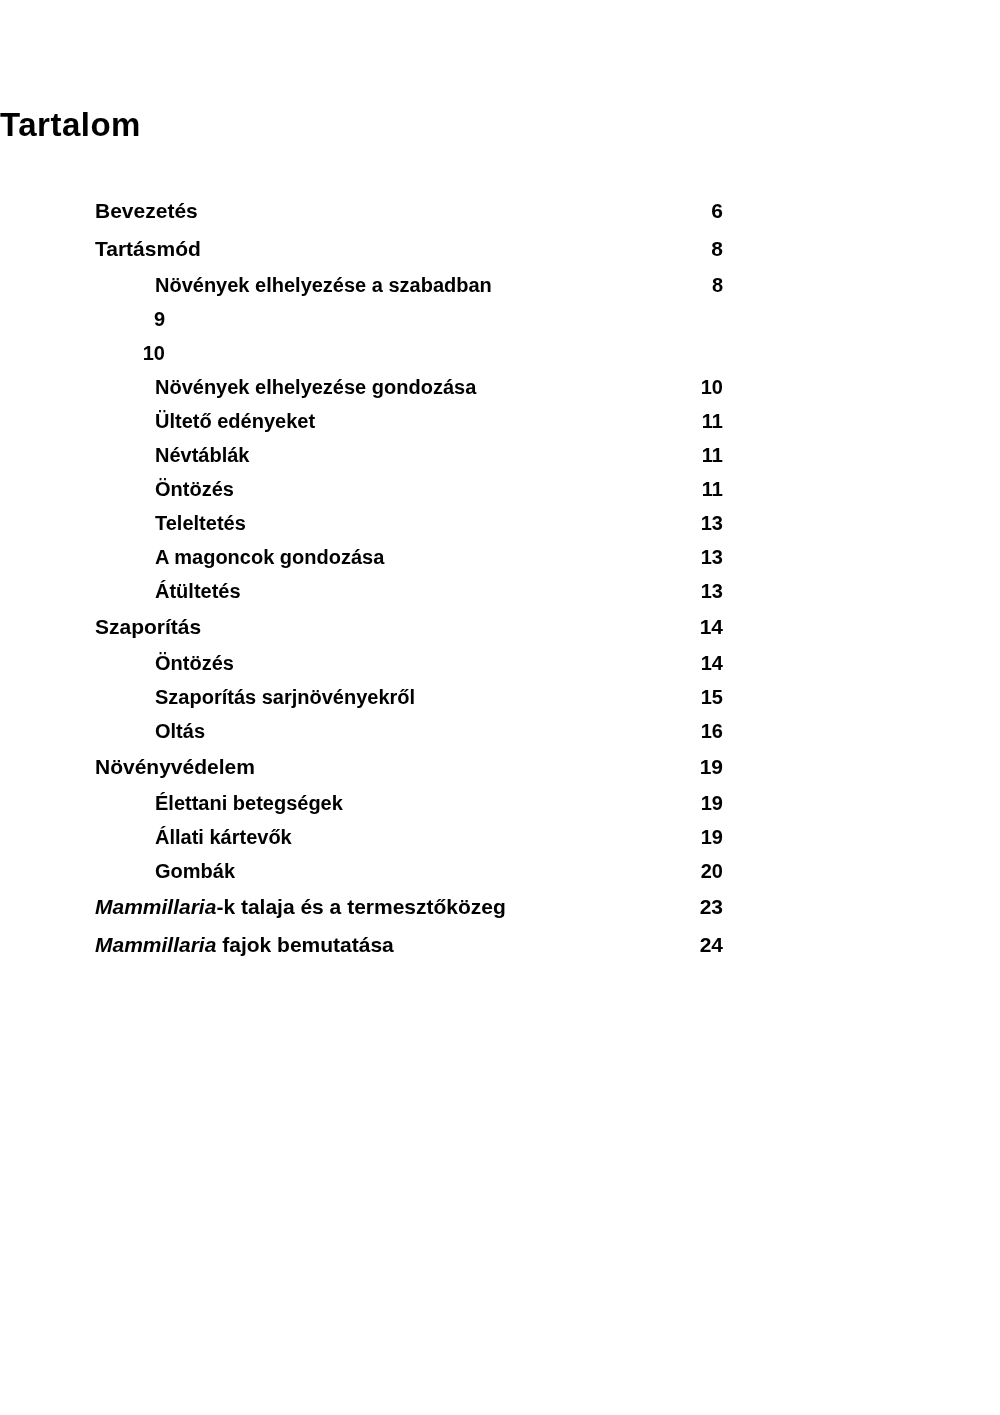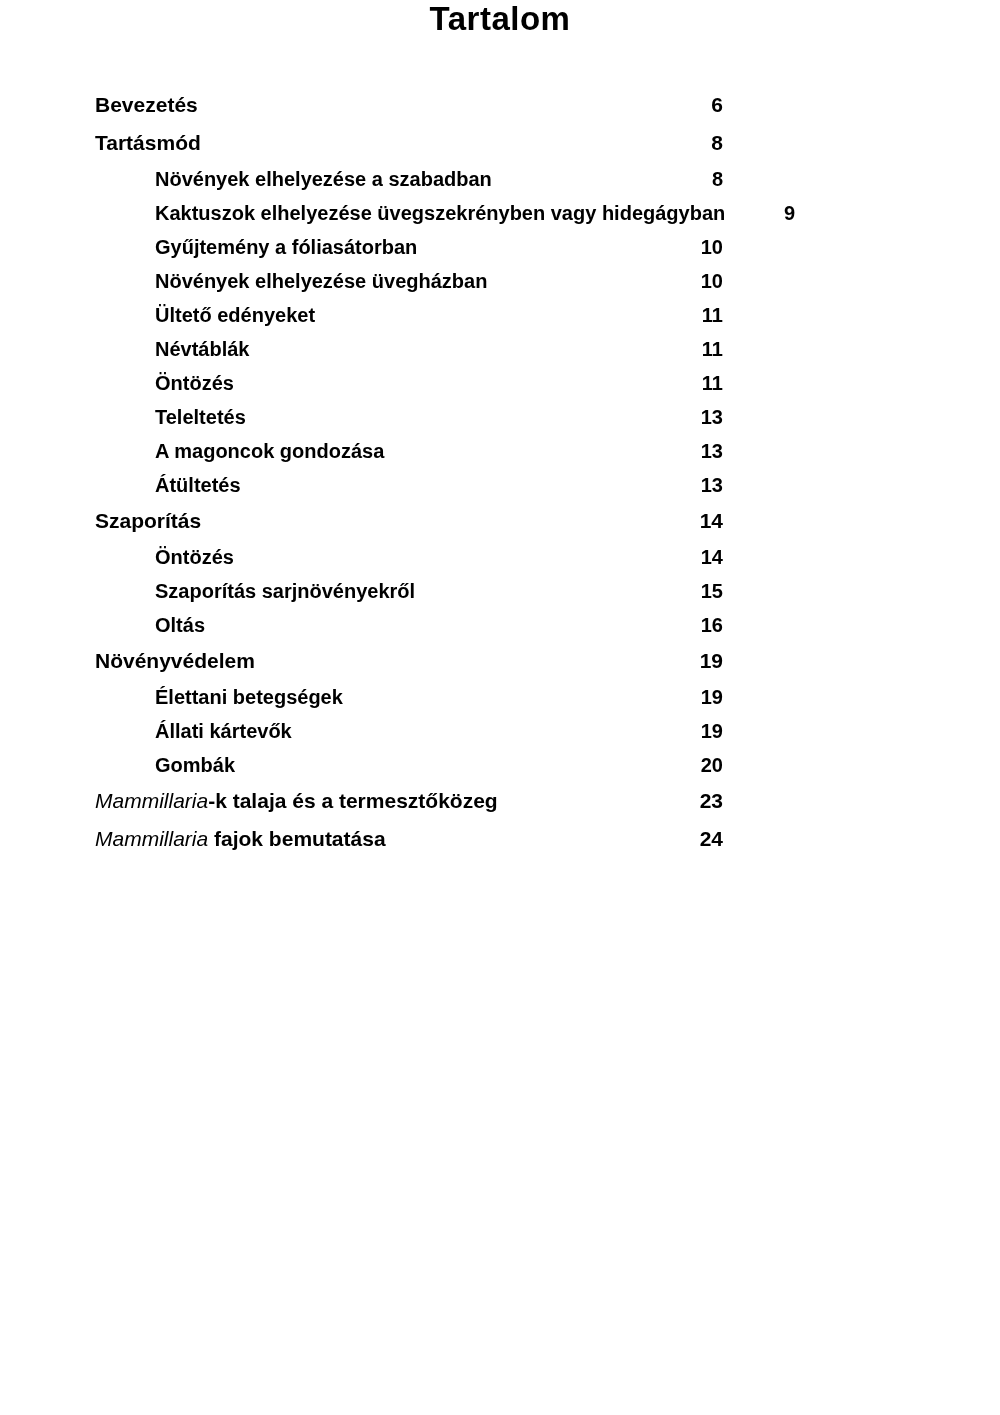--- a/index.html
+++ b/index.html
@@ -11,21 +11,21 @@
     position: relative;
     width: 1000px;
     height: 1415px;
     background: #ffffff;
     color: #000000;
     font-family: "Liberation Sans", "DejaVu Sans", sans-serif;
     overflow: hidden;
   }
   .doc-title {
     margin: 0;
-    text-align: center;
+    padding-top: 106px;
     font-size: 33px;
     font-weight: 700;
     letter-spacing: 0.5px;
   }
   .toc {
     margin: 48px 0 0 95px;
     width: 628px;
   }
   .row {
     display: flex;
@@ -48,21 +48,21 @@
   .row.sub .label {
     padding-left: 60px;
   }
   .row .page-num {
     min-width: 70px;
     text-align: right;
     white-space: nowrap;
   }
   .it {
     font-style: italic;
-    font-weight: 400;
+    font-weight: 700;
   }
   .it:empty { display: none; }
 </style>
 </head>
 <body>
 
 <div class="page">
   <h1 class="doc-title">Tartalom</h1>
   <div class="toc" id="toc-list">
       <div class="row main">
@@ -71,29 +71,27 @@
   </div>
       <div class="row main">
     <span class="label"><span class="rest">Tartásmód</span></span>
     <span class="page-num">8</span>
   </div>
       <div class="row sub">
     <span class="label"><span class="rest">Növények elhelyezése a szabadban</span></span>
     <span class="page-num">8</span>
   </div>
       <div class="row sub">
-    <span class="label"><span class="rest">Kaktuszok elhelyezése üvegszekrényben vagy hidegágyban</span></span>
     <span class="page-num">9</span>
   </div>
       <div class="row sub">
-    <span class="label"><span class="rest">Gyűjtemény a fóliasátorban</span></span>
     <span class="page-num">10</span>
   </div>
       <div class="row sub">
-    <span class="label"><span class="rest">Növények elhelyezése üvegházban</span></span>
+    <span class="label"><span class="rest">Növények elhelyezése gondozása</span></span>
     <span class="page-num">10</span>
   </div>
       <div class="row sub">
     <span class="label"><span class="rest">Ültető edényeket</span></span>
     <span class="page-num">11</span>
   </div>
       <div class="row sub">
     <span class="label"><span class="rest">Névtáblák</span></span>
     <span class="page-num">11</span>
   </div>

